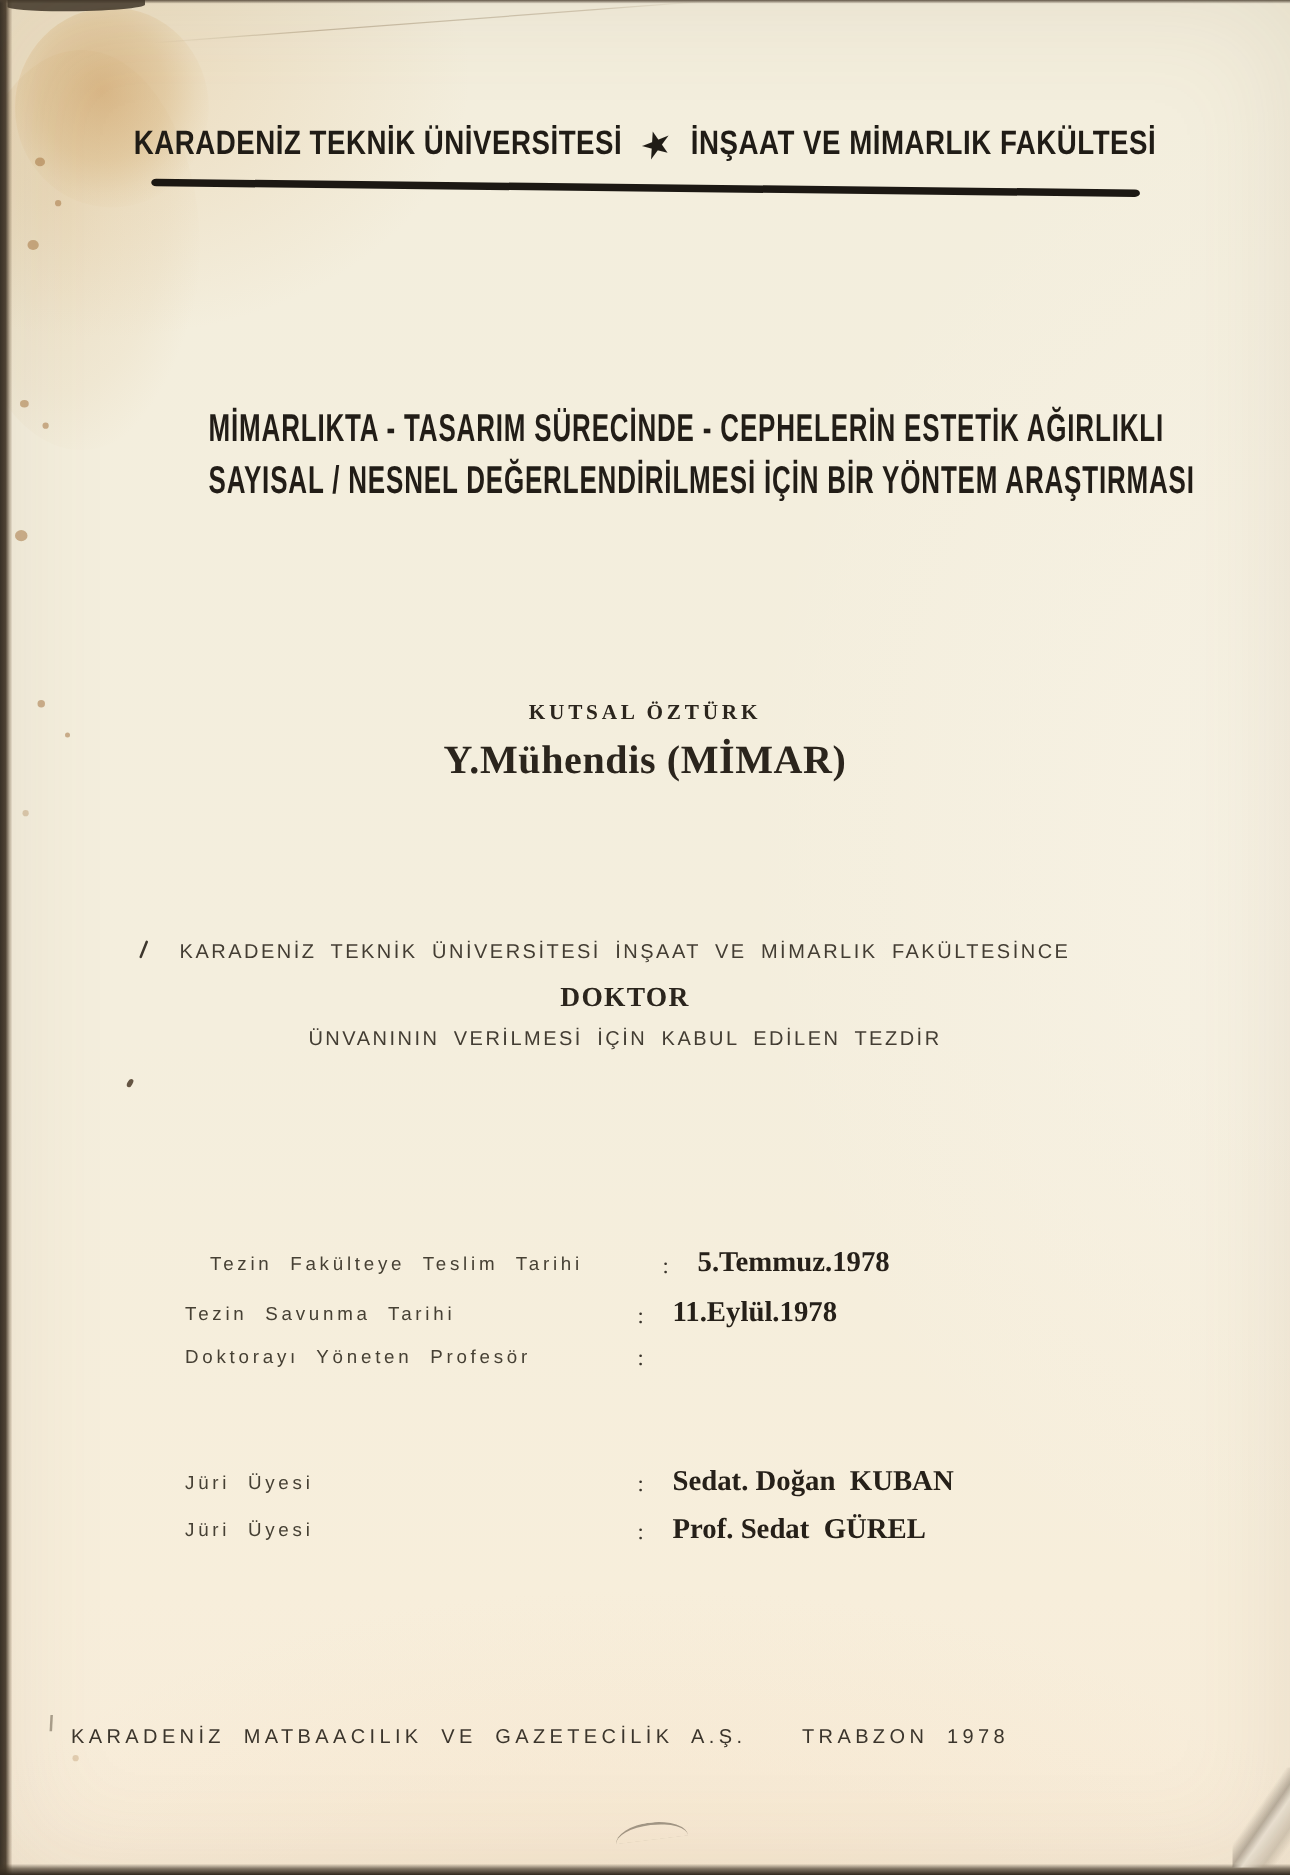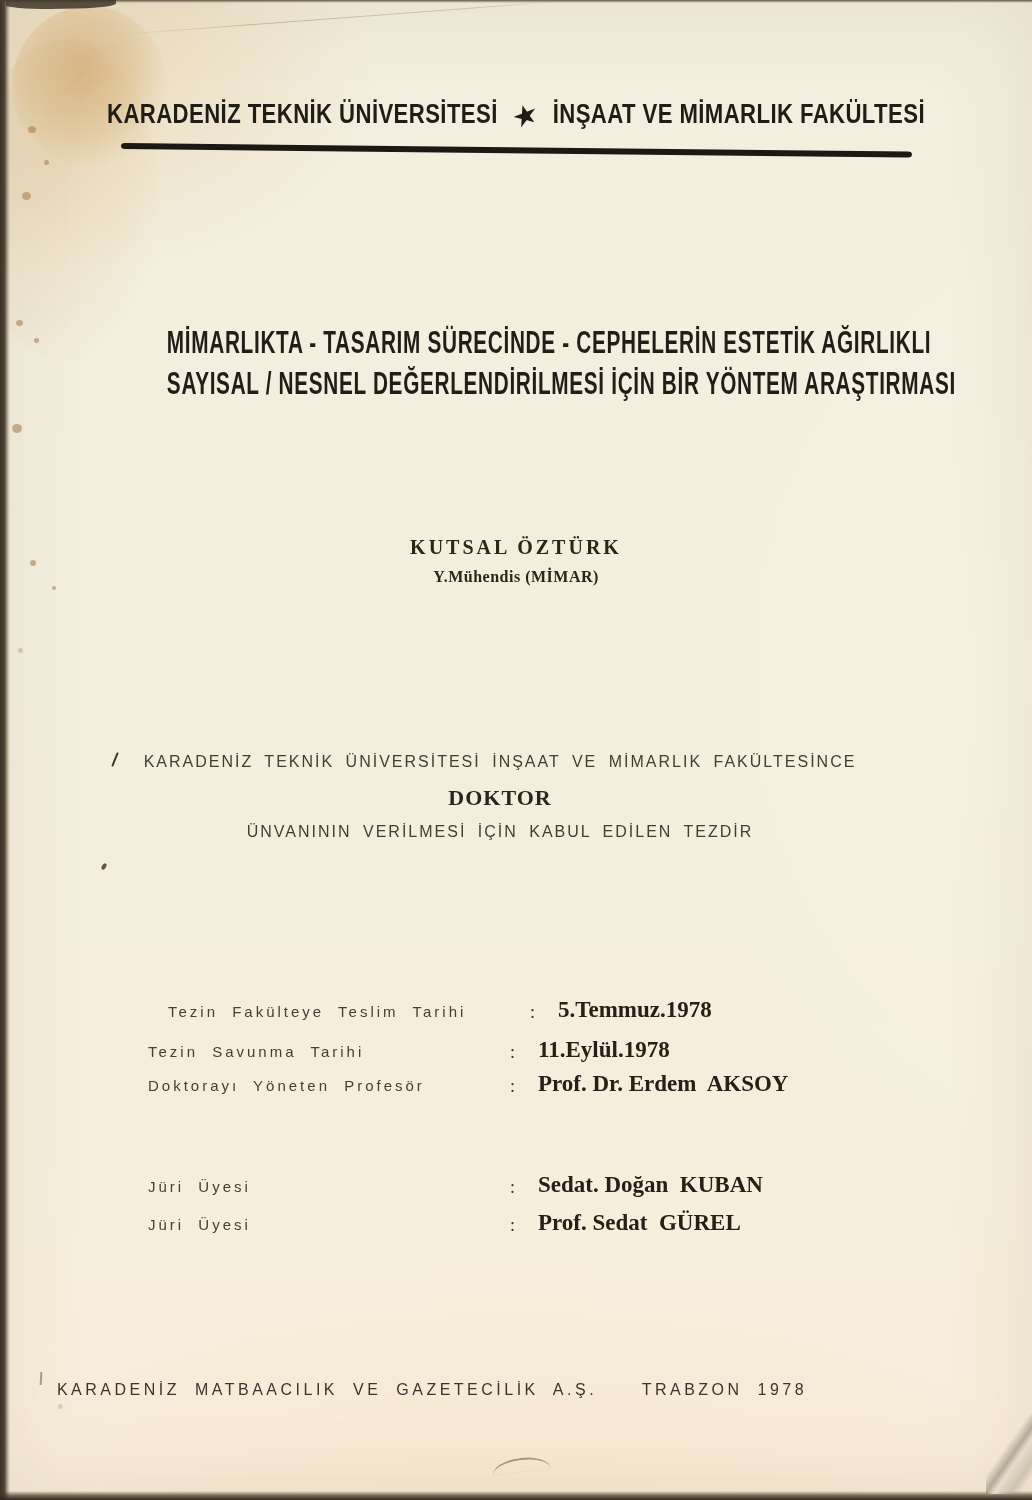--- a/index.html
+++ b/index.html
@@ -62,22 +62,22 @@
     border-radius:4px/3px;transform:rotate(0.62deg);transform-origin:left center;}
 
   .thesis-title{
     position:absolute;left:0;top:322px;width:1032px;text-align:center;
     font-weight:700;font-size:31px;line-height:41px;letter-spacing:1px;
     transform:scaleX(0.67);transform-origin:49% top;color:#221d17;white-space:nowrap;
   }
 
   .author{position:absolute;left:0;top:536px;width:1032px;text-align:center;
     font-family:"Liberation Serif", serif;color:#2b251d;}
-  .author .name{font-size:20px;font-weight:700;letter-spacing:3px;}
-  .author .cred{margin-top:9px;font-size:16px;font-weight:600;letter-spacing:0.5px;}
+  .author .name{font-size:17px;font-weight:700;letter-spacing:3px;margin-top:24px;}
+  .author .cred{margin-top:9px;font-size:32px;font-weight:600;letter-spacing:0.5px;}
 
   .acceptance{position:absolute;left:0;top:753px;width:1032px;text-align:center;
     transform:translateX(-16px);color:#46403​5;}
   .acceptance .tline{font-size:16px;letter-spacing:2px;word-spacing:5px;color:#433d33;}
   .acceptance .degree{margin:14px 0 12px 0;font-family:"Liberation Serif", serif;
     font-size:22px;font-weight:700;letter-spacing:1px;color:#2b251d;}
 
   .kv-row{position:absolute;left:148px;width:820px;height:30px;}
   .kv-label{position:absolute;left:0;top:3px;font-size:15px;letter-spacing:3px;word-spacing:7px;color:#46403​4;color:#464034;}
   .kv-colon{position:absolute;left:362px;top:2px;font-family:"Liberation Serif", serif;font-size:18px;color:#3a342b;}
@@ -145,21 +145,20 @@
   </div>
   <div class="kv-row" style="top:1040px;">
     <span class="kv-label">Tezin Savunma Tarihi</span>
     <span class="kv-colon">:</span>
     <span class="kv-value">11.Eylül.1978</span>
   </div>
 
   <div class="kv-row" style="top:1074px;">
     <span class="kv-label">Doktorayı Yöneten Profesör</span>
     <span class="kv-colon">:</span>
-    <span class="kv-value">Prof. Dr. Erdem  AKSOY</span>
   </div>
   <div class="kv-row" style="top:1175px;">
     <span class="kv-label">Jüri Üyesi</span>
     <span class="kv-colon">:</span>
     <span class="kv-value">Sedat. Doğan  KUBAN</span>
   </div>
   <div class="kv-row" style="top:1213px;">
     <span class="kv-label">Jüri Üyesi</span>
     <span class="kv-colon">:</span>
     <span class="kv-value">Prof. Sedat  GÜREL</span>

